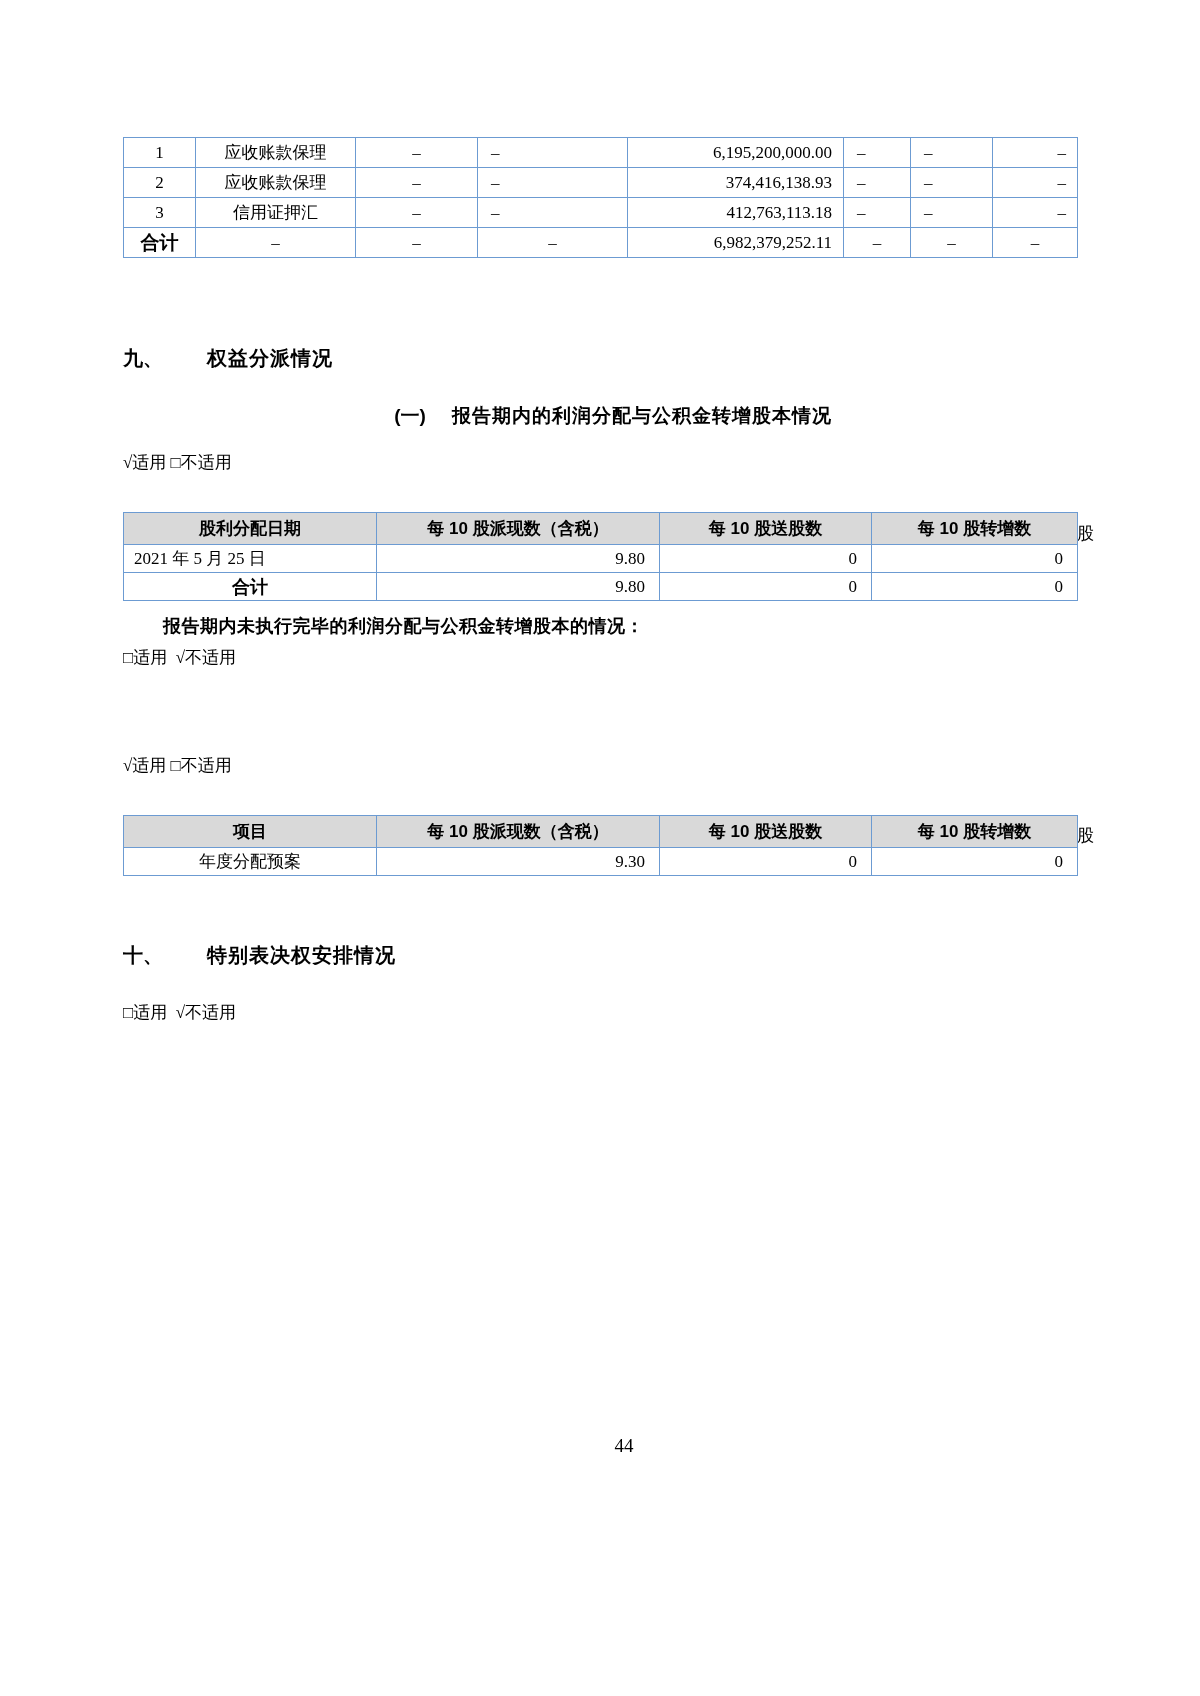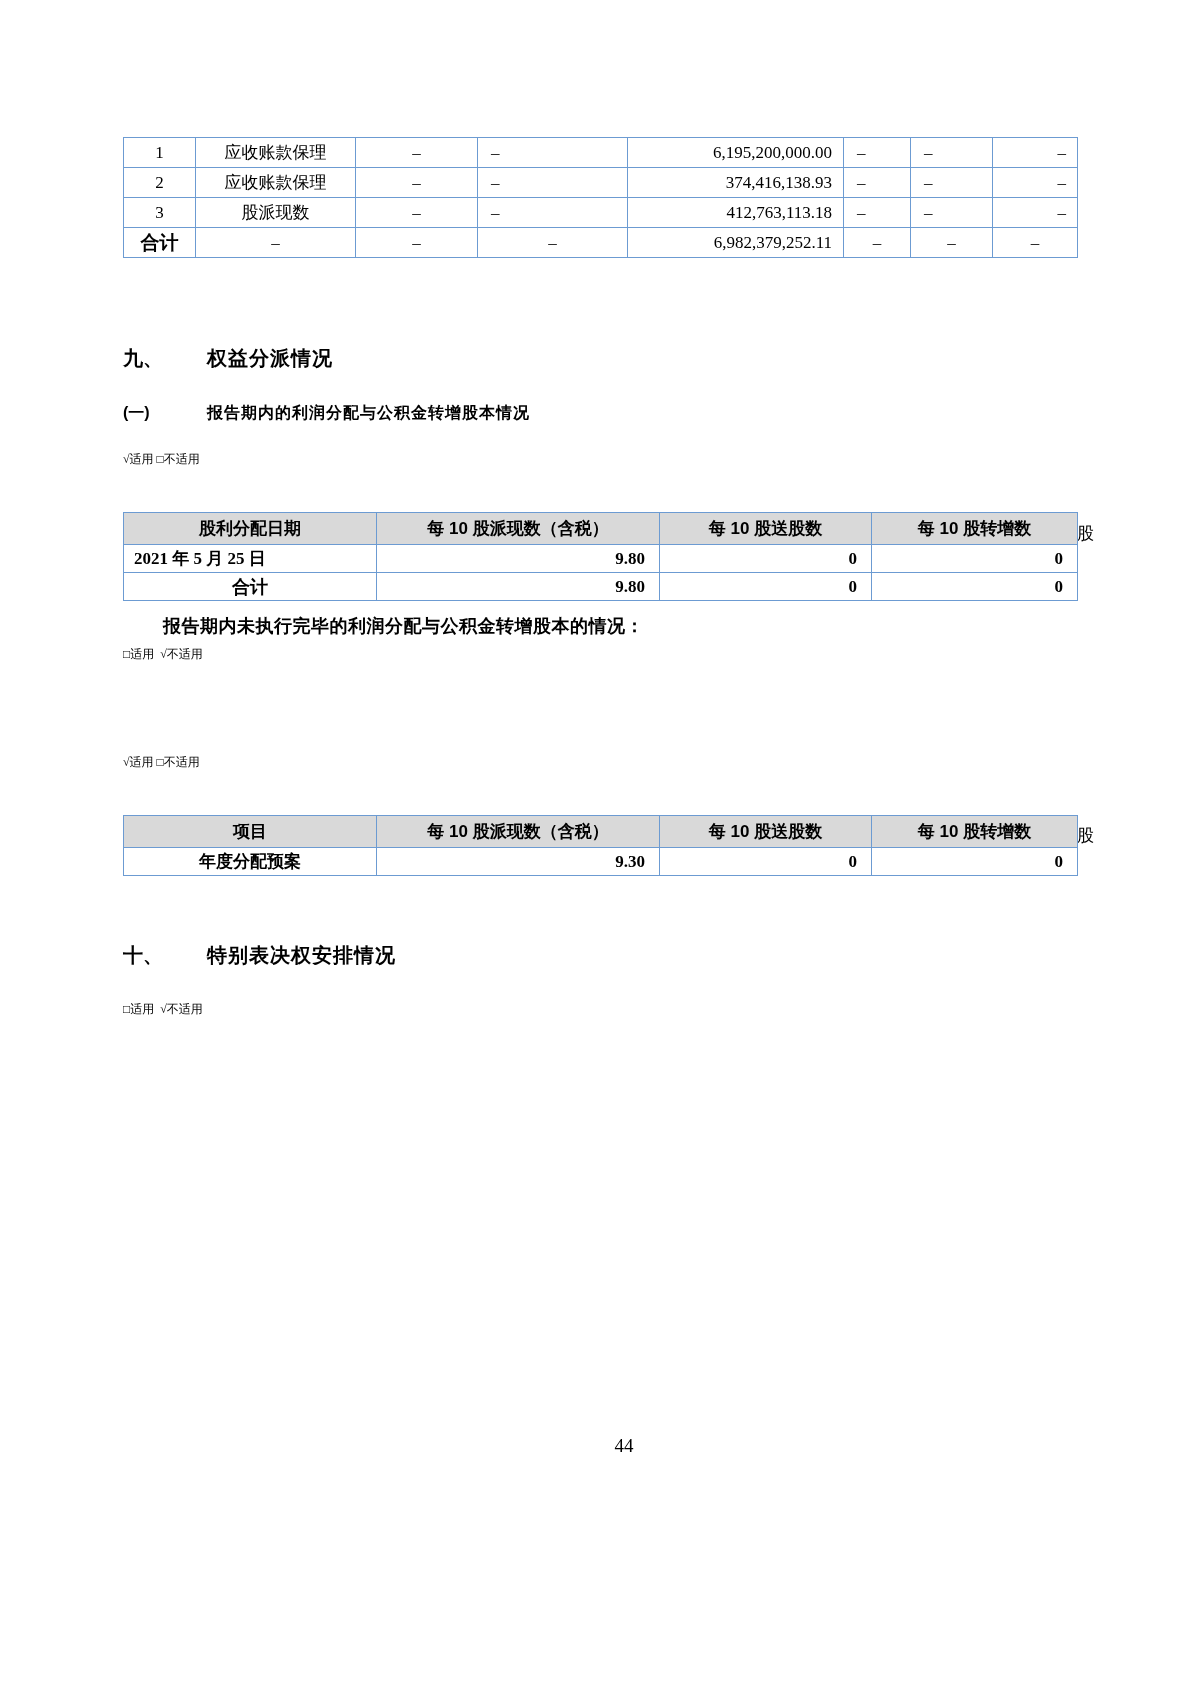--- a/index.html
+++ b/index.html
@@ -21,39 +21,39 @@
   .t-fin td.ar { text-align:right; padding-right:11px; }
   .cell-strong { font-weight:bold; font-family:"Liberation Sans","DejaVu Sans",sans-serif; font-size:19px; }
 
   
   .heading {
     position:absolute; left:123px; width:954px;
     font-weight:bold; font-family:"Liberation Sans","DejaVu Sans",sans-serif;
     font-size:20px; letter-spacing:1px;
   }
   .heading .hnum { display:inline-block; width:84px; letter-spacing:0; }
-  .subheading { font-size:16px; }
-
-  
-  .check { position:absolute; left:123px; width:954px; font-size:12px; white-space:pre; }
+  .subheading { font-size:19px;text-align:center; }
+
+  
+  .check { position:absolute; left:123px; width:954px; font-size:17px; white-space:pre; }
   .unit  { position:absolute; left:140px; width:954px; text-align:right; font-size:17px;margin-top:36px; }
   .note-bold {
     position:absolute; left:123px; width:1000px;
     font-weight:bold; font-family:"Liberation Sans","DejaVu Sans",sans-serif;
     font-size:18px; letter-spacing:0.5px;
   }
 
   
   .t-data { position:absolute; left:123px; width:954px; font-size:17px; }
   .t-data th {
     height:31px; background:#d9d9d9; text-align:center;
     font-weight:bold; font-family:"Liberation Sans","DejaVu Sans",sans-serif;
     padding:0 4px;
   }
-  .t-data td { height:27px; padding:0 4px; text-align:center;font-weight:bold; }
+  .t-data td { height:27px; padding:0 4px; text-align:center; }
   .t-data td.al { text-align:left; padding-left:10px; }
   .t-data td.ar { text-align:right; padding-right:14px; }
   .t-data td.bold-c {
     font-weight:bold; font-family:"Liberation Sans","DejaVu Sans",sans-serif; font-size:18px;
   }
 
   .page-num {
     position:absolute; left:0; top:1435px; width:1200px;
     text-align:center; font-size:19px;padding-left:24px;
   }
@@ -90,21 +90,21 @@
         <td>应收账款保理</td>
         <td>–</td>
         <td class="al">–</td>
         <td class="ar">374,416,138.93</td>
         <td class="al">–</td>
         <td class="al">–</td>
         <td class="ar">–</td>
       </tr>
       <tr>
         <td>3</td>
-        <td>股派现数</td>
+        <td>信用证押汇</td>
         <td>–</td>
         <td class="al">–</td>
         <td class="ar">412,763,113.18</td>
         <td class="al">–</td>
         <td class="al">–</td>
         <td class="ar">–</td>
       </tr>
       <tr>
         <td class="cell-strong">合计</td>
         <td>–</td>

